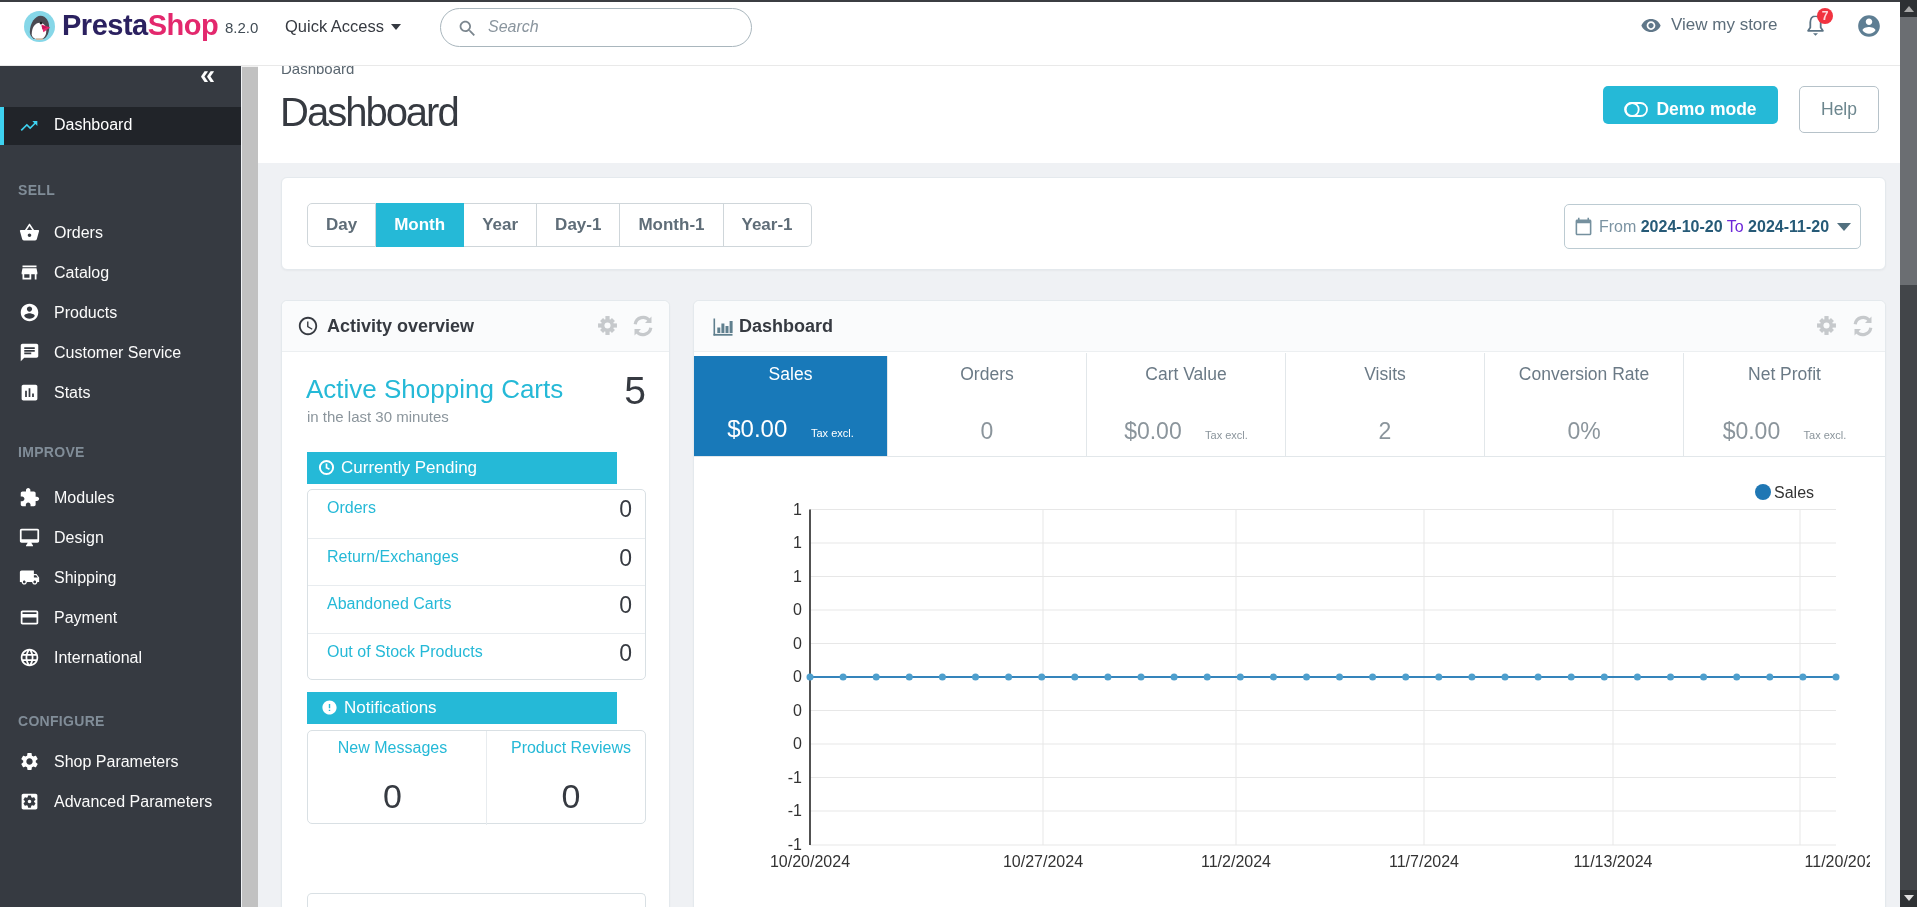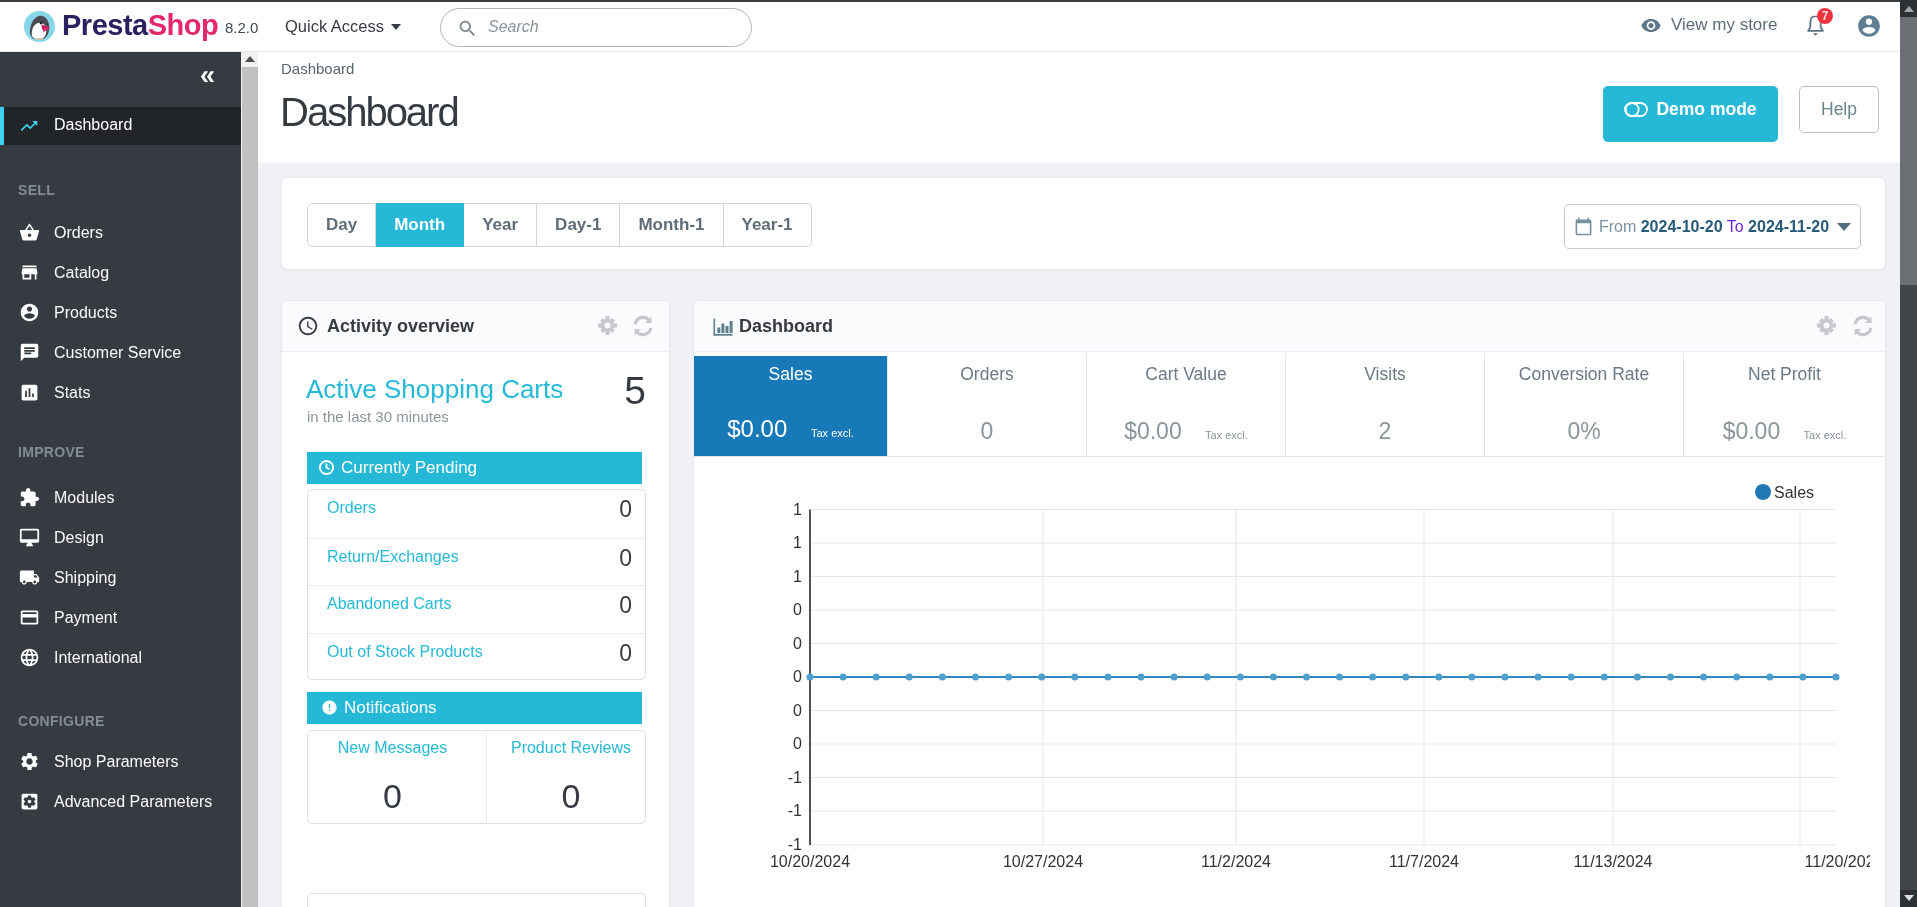--- a/index.html
+++ b/index.html
@@ -1,21 +1,21 @@
 <!DOCTYPE html>
 <html><head>
 <meta charset="utf-8">
 <style>
   * { margin:0; padding:0; box-sizing:border-box; }
   html,body { width:1917px; height:907px; overflow:hidden; }
   body { font-family:"Liberation Sans", sans-serif; background:#eff1f4; position:relative; }
   #page { position:absolute; left:0; top:0; width:1917px; height:907px; overflow:hidden; }
 
   
-  #header { position:absolute; left:0; top:0; width:1917px; height:52px; background:#fff; border-bottom:1px solid #e9e9e9; z-index:5; }
+  #header { position:absolute; left:0; top:0; width:1917px; height:66px; background:#fff; border-bottom:1px solid #e9e9e9; z-index:5; }
   #logo-circle { position:absolute; left:24px; top:11px; width:31px; height:31px; }
   #wordmark { position:absolute; left:62px; top:9px; font-size:29px; font-weight:bold; letter-spacing:-0.5px; }
   #wordmark .p1 { color:#2b2160; }
   #wordmark .p2 { color:#e3286d; }
   #ver { position:absolute; left:225px; top:19px; font-size:15px; color:#414c55; }
   #qa { position:absolute; left:285px; top:17px; font-size:16.5px; color:#363a41; }
   #qa .caret { display:inline-block; width:0; height:0; border-left:5px solid transparent; border-right:5px solid transparent; border-top:6px solid #363a41; margin-left:7px; vertical-align:2px; }
   #search { position:absolute; left:440px; top:8px; width:312px; height:39px; border:1px solid #a9b6bd; border-radius:20px; background:#fff; }
   #search .mag { position:absolute; left:16px; top:9px; }
   #search .ph { position:absolute; left:47px; top:9px; font-size:16px; font-style:italic; color:#8a959e; }
@@ -46,21 +46,21 @@
   #pg-scroll .btn-t { position:absolute; left:0; top:0; width:17px; height:17px; background:#2e3134; }
   #pg-scroll .btn-b { position:absolute; left:0; bottom:0; width:17px; height:17px; background:#2e3134; }
   #pg-scroll .thumb { position:absolute; left:0; top:17px; width:17px; height:268px; background:#6b6e72; }
   #pg-scroll .au { position:absolute; left:3.5px; top:6px; width:0; height:0; border-left:5px solid transparent; border-right:5px solid transparent; border-bottom:6px solid #a9a9a9; }
   #pg-scroll .ad { position:absolute; left:3.5px; bottom:6px; width:0; height:0; border-left:5px solid transparent; border-right:5px solid transparent; border-top:6px solid #dfdfdf; }
 
   
   #content-top { position:absolute; left:258px; top:50px; width:1642px; height:113px; background:#fff; }
   #breadcrumb { position:absolute; left:23px; top:10px; font-size:15px; color:#5a6670; }
   #page-title { position:absolute; left:22px; top:40px; font-size:40px; color:#363a41; letter-spacing:-2px; }
-  #btn-demo { position:absolute; left:1345px; top:36px; width:175px; height:56px; background:#25b9d7; border-radius:5px; color:#fff; font-size:17.5px; font-weight:bold; text-align:center; line-height:47px; }
+  #btn-demo { position:absolute; left:1345px; top:36px; width:175px; height:38px; background:#25b9d7; border-radius:5px; color:#fff; font-size:17.5px; font-weight:bold; text-align:center; line-height:47px; }
   #btn-help { position:absolute; left:1541px; top:36px; width:80px; height:47px; background:#fff; border:1px solid #b6c2c9; border-radius:5px; color:#6c868e; font-size:17.5px; text-align:center; line-height:45px; }
 
   
   .panel { position:absolute; background:#fff; border:1px solid #e4e9ed; border-radius:6px; box-shadow:0 1px 2px rgba(0,0,0,0.04); }
   #toolbar-panel { left:281px; top:177px; width:1605px; height:93px; }
   .btn-group { position:absolute; left:25px; top:25px; height:32px;border-radius:13px; }
   .bg-btn { float:left; height:44px; border:1px solid #cfd6da; border-left:none; background:#fff; color:#5f6d78; font-size:17px; font-weight:bold; line-height:42px; padding:0 18px; }
   .bg-btn.first { border-left:1px solid #cfd6da; border-radius:5px 0 0 5px; }
   .bg-btn.last { border-radius:0 5px 5px 0; }
   .bg-btn.active { background:#25b9d7; border-color:#25b9d7; color:#fff; }
@@ -73,21 +73,21 @@
   .panel-head .ttl { position:absolute; font-size:18px; font-weight:bold; color:#363a41; top:15px; }
   .ph-ic { position:absolute; top:14px; }
 
   #activity-panel { left:281px; top:300px; width:389px; height:700px; }
   #dashboard-panel { left:693px; top:300px; width:1193px; height:700px; }
 
   
   #asc-title { position:absolute; left:24px; top:73px; font-size:26px; color:#25b9d7; }
   #asc-num { position:absolute; right:23px; top:68px; font-size:39px; color:#363a41; }
   #asc-sub { position:absolute; left:25px; top:107px; font-size:15px; color:#8b959c; }
-  .cyan-head { position:absolute; left:25px; width:335px; background:#25b9d7; color:#fff; font-size:17px; }
+  .cyan-head { position:absolute; left:25px; width:310px; background:#25b9d7; color:#fff; font-size:17px; }
   .cyan-head .chic { vertical-align:-3px; margin-right:6px; }
   .list-box { position:absolute; left:25px; width:339px; background:#fff; border:1px solid #d9e0e4; border-radius:5px; }
   .lrow { position:relative; height:47.5px; border-top:1px solid #e8ecef; }
   .lrow:first-child { border-top:none; }
   .lrow .lnk { position:absolute; left:19px; top:9px; font-size:16px; color:#25b9d7; }
   .lrow .val { position:absolute; right:13px; top:6px; font-size:23px; color:#363a41; }
   #notif-box { position:absolute; left:25px; top:429px; width:339px; height:94px; border:1px solid #d9e0e4; border-radius:5px; }
   #notif-box .col { position:absolute; top:0; width:169px; height:94px; text-align:center; }
   #notif-box .col.c2 { left:178px; border-left:1px solid #e8ecef; }
   #notif-box .cl { display:block; margin-top:8px; font-size:16px; color:#25b9d7; }

